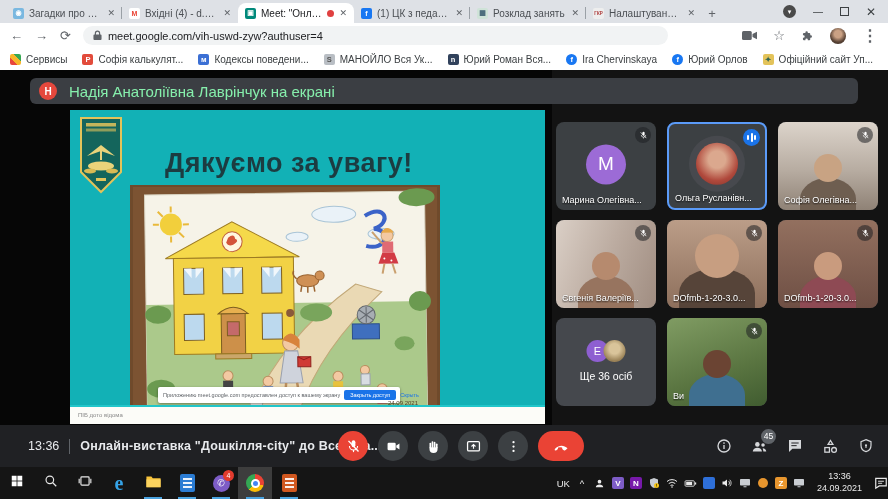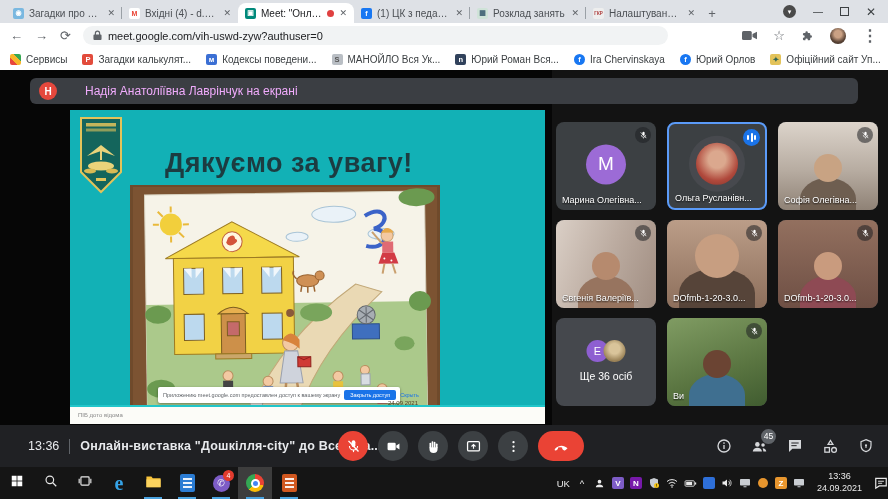--- a/index.html
+++ b/index.html
@@ -44,21 +44,21 @@
   .bm .fav { width:11px; height:11px; border-radius:2px; display:grid; place-items:center;
     font-size:7.5px; font-weight:bold; color:#fff; flex:none; }
 
   
   .meet { position:absolute; left:0; top:70px; width:888px; height:355px; background:#131313; }
   .stage-bg { position:absolute; left:0; top:0; width:552px; height:355px; background:#060606; }
   .banner { position:absolute; left:30px; top:8px; width:828px; height:26px; background:#3b3e43;
     border-radius:6px; display:flex; align-items:center; gap:12px; padding-left:9px; }
   .banner .bav { width:18px; height:18px; border-radius:50%; background:#e5483d; color:#fff;
     font-size:10px; display:grid; place-items:center; font-weight:bold; }
-  .banner .btxt { color:#f0abfc; font-size:12px;margin-left:16px; }
+  .banner .btxt { color:#86efac; font-size:15px; }
 
   
   .slide { position:absolute; left:70px; top:40px; width:475px; height:314px; background:#12b1b6; }
   .slide-logo { position:absolute; left:9px; top:6px; }
   .slide-title { position:absolute; left:95px; right:10px; top:38px; text-align:left;
     font-size:27px; font-weight:bold; color:#1c3c41; letter-spacing:.5px; }
   .photo { position:absolute; left:60px; top:75px; width:310px; height:236px; }
   .slide-footer { position:absolute; left:0; bottom:0; width:100%; height:19px; background:#fcfcf8;
     border-top:2px solid #21c6ca; }
   .slide-footer span { display:block; font-size:6px; color:#8a8a8a; margin:5px 0 0 8px; }
@@ -208,21 +208,21 @@
   </div>
 
   <div class="addrbar">
     <span class="nav-ic">←</span>
     <span class="nav-ic">→</span>
     <span class="nav-ic">⟳</span>
     <div class="omnibox">
       <svg width="9" height="11" viewBox="0 0 10 12">
           <path d="M2 5V3.5A3 3 0 0 1 8 3.5V5h.5A1 1 0 0 1 9.5 6v4a1 1 0 0 1-1 1h-7a1 1 0 0 1-1-1V6A1 1 0 0 1 1.5 5zM3.3 5h3.4V3.5a1.7 1.7 0 0 0-3.4 0z" fill="#5f6368"></path>
         </svg>
-      <span>meet.google.com/vih-uswd-zyw?authuser=0</span>
+      <span>meet.google.com/vih-uswd-zyw?authuser=4</span>
     </div>
     <div class="addr-actions">
       <svg width="15" height="11" viewBox="0 0 20 14">
           <rect x="0" y="1" width="13" height="12" rx="2" fill="#5f6368"></rect>
           <path d="M14 5l6-3v10l-6-3z" fill="#5f6368"></path>
         </svg>
       <span style="color:#5f6368;font-size:13px;">☆</span>
       <svg width="13" height="13" viewBox="0 0 24 24">
           <path d="M20 13h-1v-3a2 2 0 0 0-2-2h-3V7a2.5 2.5 0 1 0-5 0v1H6a2 2 0 0 0-2 2v3h1a2.5 2.5 0 1 1 0 5H4v3a2 2 0 0 0 2 2h3v-1a2.5 2.5 0 1 1 5 0v1h3a2 2 0 0 0 2-2v-3h1a2 2 0 1 0 0-5z" fill="#5f6368" transform="scale(.9)"></path>
         </svg>
@@ -232,21 +232,21 @@
   </div>
 
   <div class="bookmarksbar">
     <div id="bookmarks" style="display:flex;gap:15px;">
         <span class="bm">
           <span class="fav" style="background: linear-gradient(45deg, rgb(232, 69, 60) 33%, rgb(247, 181, 41) 33%, rgb(247, 181, 41) 66%, rgb(54, 168, 82) 66%);"></span>
           <span>Сервисы</span>
         </span>
         <span class="bm">
           <span class="fav" style="background: rgb(226, 75, 59);">Р</span>
-          <span>Загадки калькулят...</span>
+          <span>Софія калькулят...</span>
         </span>
         <span class="bm">
           <span class="fav" style="background: rgb(59, 111, 212);">м</span>
           <span>Кодексы поведени...</span>
         </span>
         <span class="bm">
           <span class="fav" style="background: rgb(185, 190, 196); color: rgb(85, 85, 85);">S</span>
           <span>МАНОЙЛО Вся Ук...</span>
         </span>
         <span class="bm">

